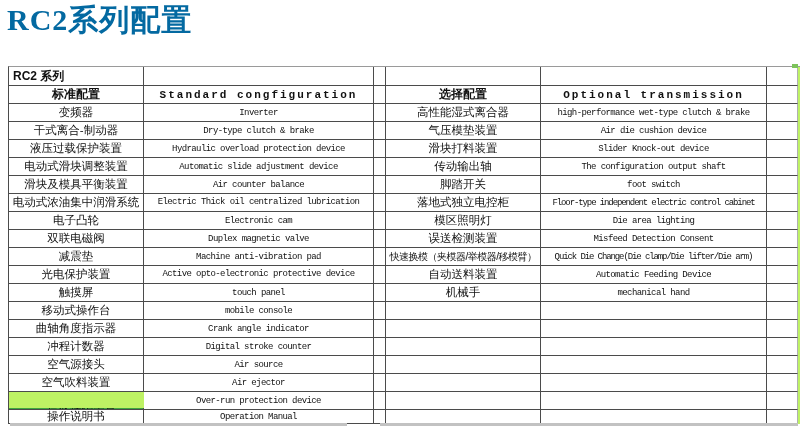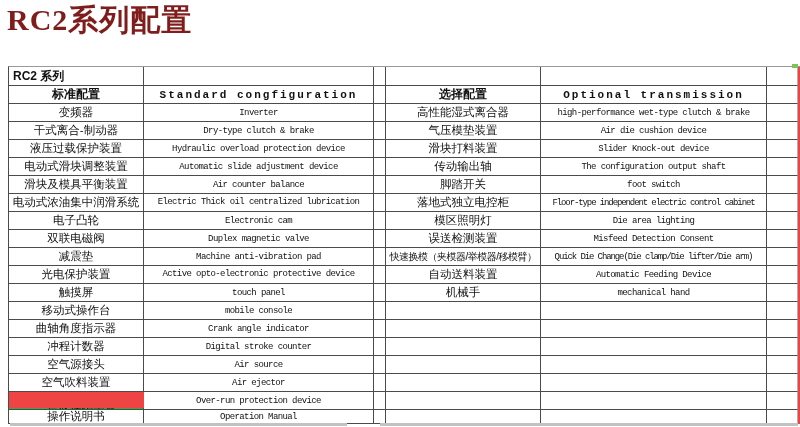--- a/index.html
+++ b/index.html
@@ -1,23 +1,23 @@
 <!DOCTYPE html>
 <html><head>
 <meta charset="utf-8">
 <style>
   html,body{margin:0;padding:0;background:#fff;}
   .page{position:relative;width:800px;height:427px;background:#ffffff;overflow:hidden;
         font-family:"Liberation Sans",sans-serif;color:#111;}
   .title{position:absolute;left:7px;top:0px;margin:0;font-size:30px;font-weight:bold;
-         color:#7f1d1d;font-family:"Liberation Serif","DejaVu Serif",serif;letter-spacing:1px;}
+         color:#0369a1;font-family:"Liberation Serif","DejaVu Serif",serif;letter-spacing:1px;}
   .grid{position:absolute;left:8px;top:66px;width:792px;display:grid;
         grid-template-columns:135px 230px 12px 155px 226px 31px;
         grid-template-rows:19px 18px repeat(17,18px) 14px;
-        border-top:1px solid #9a9a9a;border-left:1px solid #4b4b4b;background:#ef4444;}
+        border-top:1px solid #9a9a9a;border-left:1px solid #4b4b4b;background:#bef264;}
   .cell{box-sizing:border-box;display:flex;align-items:center;justify-content:center;
         border-right:1px solid #4b4b4b;border-bottom:1px solid #4b4b4b;
         overflow:hidden;background:#fff;}
   .cn{font-size:11.5px;}
   .en{font-family:"Liberation Mono","DejaVu Sans Mono",monospace;font-size:9px;
       letter-spacing:-0.6px;white-space:nowrap;}
   .hdr{font-weight:bold;font-size:12px;}
   .hdr-en{font-weight:bold;font-size:11px;letter-spacing:2px;}
   .series{justify-content:flex-start;padding-left:4px;font-weight:bold;font-size:12px;}
   .end{border-right-color:#b0b0b0;}

